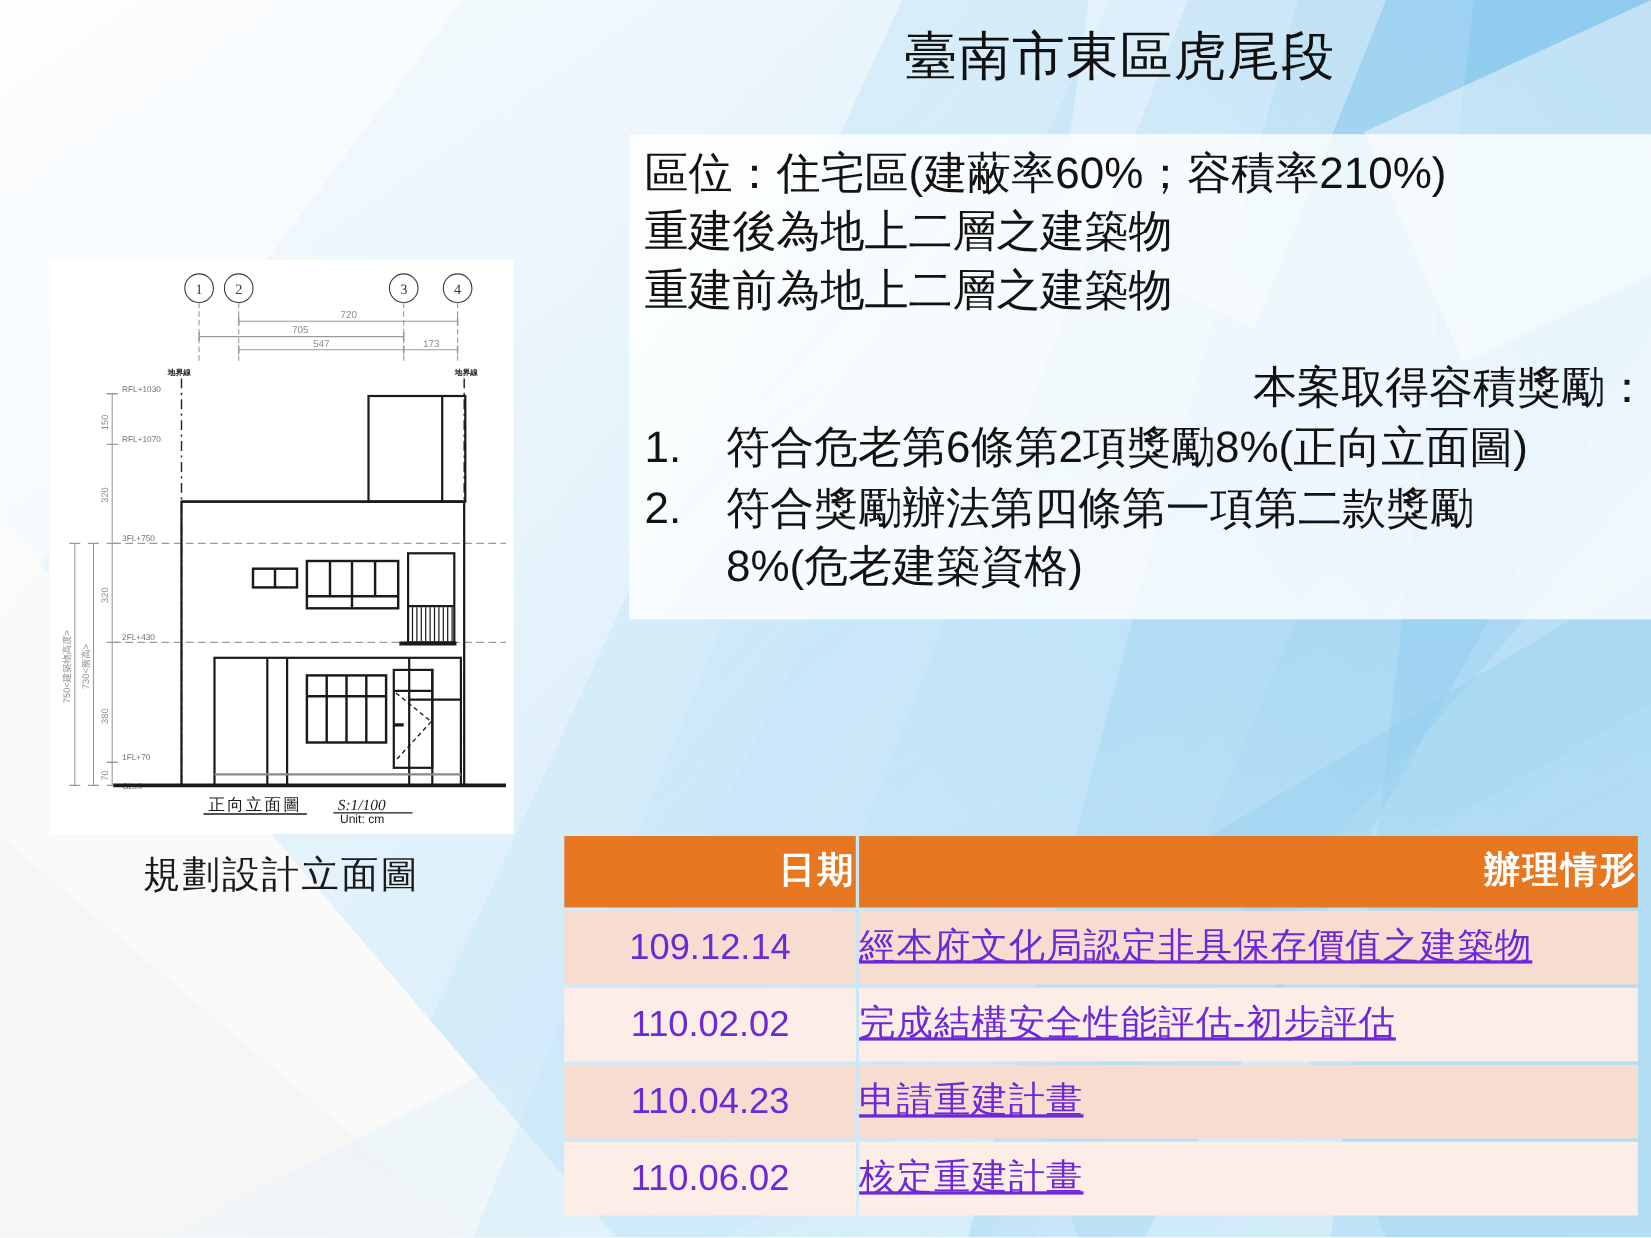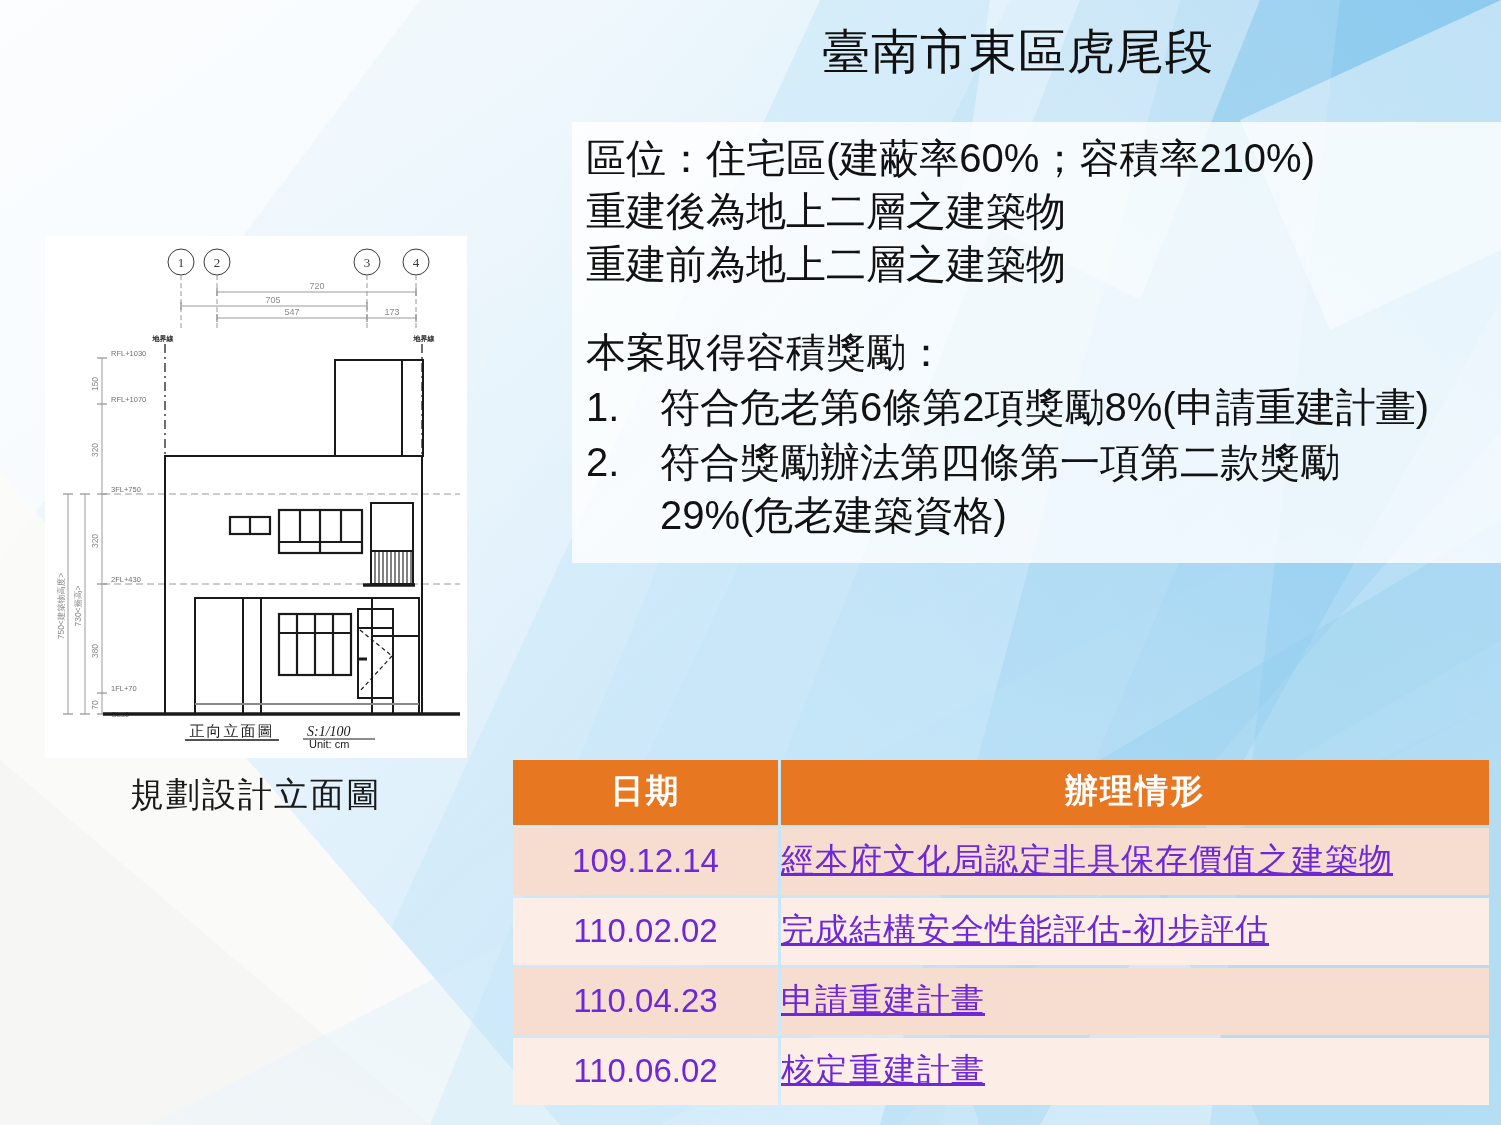--- a/index.html
+++ b/index.html
@@ -41,21 +41,21 @@
   }
   #content-inner {
     position: absolute;
     left: 14px; top: 10px; right: 10px;
     color: #121212;
     font-size: 40px;
     line-height: 1.33;
   }
   .info-line { white-space: nowrap; }
   .spacer { height: 34px; }
-  #incentive-head { margin-top: 0; }
+  #incentive-head { margin-top: 0; text-align: right; }
 
   ol#incentive-list {
     list-style: none;
     margin: 0; padding: 0;
   }
   ol#incentive-list li {
     position: relative;
     padding-left: 74px;
     margin-top: 2px;
   }
@@ -93,21 +93,21 @@
     border-collapse: separate;
     border-spacing: 3px;
     table-layout: fixed;
   }
   #progress-table th {
     background: #E87722;
     color: #ffffff;
     font-size: 33px;
     font-weight: bold;
     padding: 9px 0 11px;
-    text-align: center;
+    text-align: right;
     letter-spacing: 2px;
   }
   #progress-table td {
     font-size: 33px;
     color: #6d28d9;
     padding: 10px 0 12px;
     font-weight: normal;
   }
   #progress-table col.c-date { width: 265px; }
   #progress-table tr.odd td  { background: #F7DDD0; }
@@ -335,26 +335,26 @@
   <div id="content-box">
     <div id="content-inner">
       <div class="info-line">區位：住宅區(建蔽率60%；容積率210%)</div>
       <div class="info-line">重建後為地上二層之建築物</div>
       <div class="info-line">重建前為地上二層之建築物</div>
       <div class="spacer"></div>
       <div id="incentive-head">本案取得容積獎勵：</div>
       <ol id="incentive-list">
         <li>
           <span class="num">1.</span>
-          <span class="li-text">符合危老第6條第2項獎勵8%(申請重建計畫)</span>
+          <span class="li-text">符合危老第6條第2項獎勵8%(正向立面圖)</span>
         </li>
         <li>
           <span class="num">2.</span>
           <span class="li-text">符合獎勵辦法第四條第一項第二款獎勵</span>
-          <span class="li-text2">29%(危老建築資格)</span>
+          <span class="li-text2">8%(危老建築資格)</span>
         </li>
       </ol>
     </div>
   </div>
 
   <table id="progress-table">
     <colgroup>
       <col class="c-date">
         <col>
     </colgroup>

